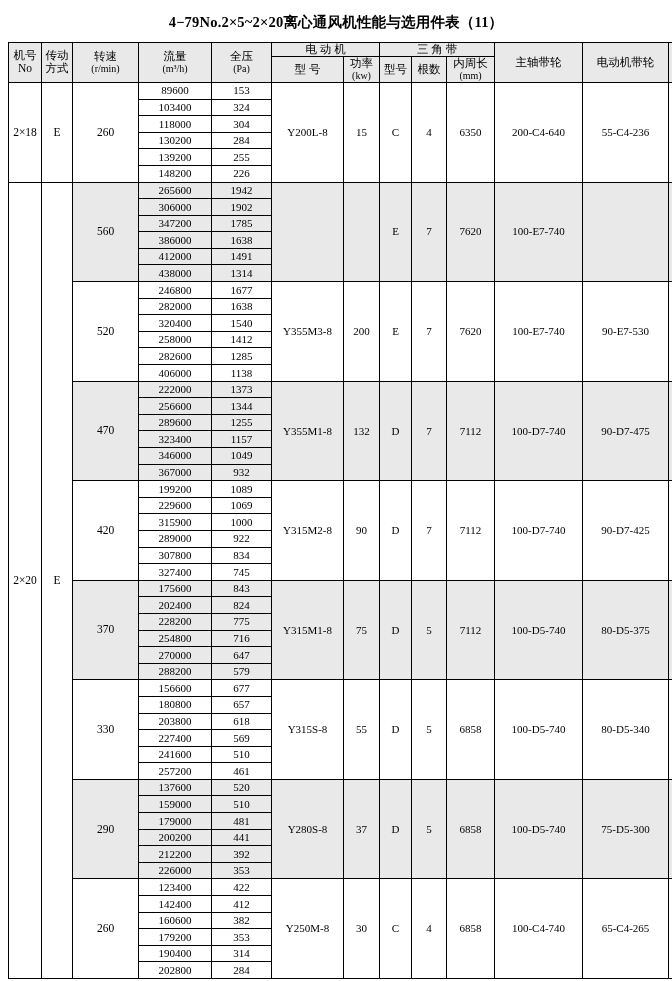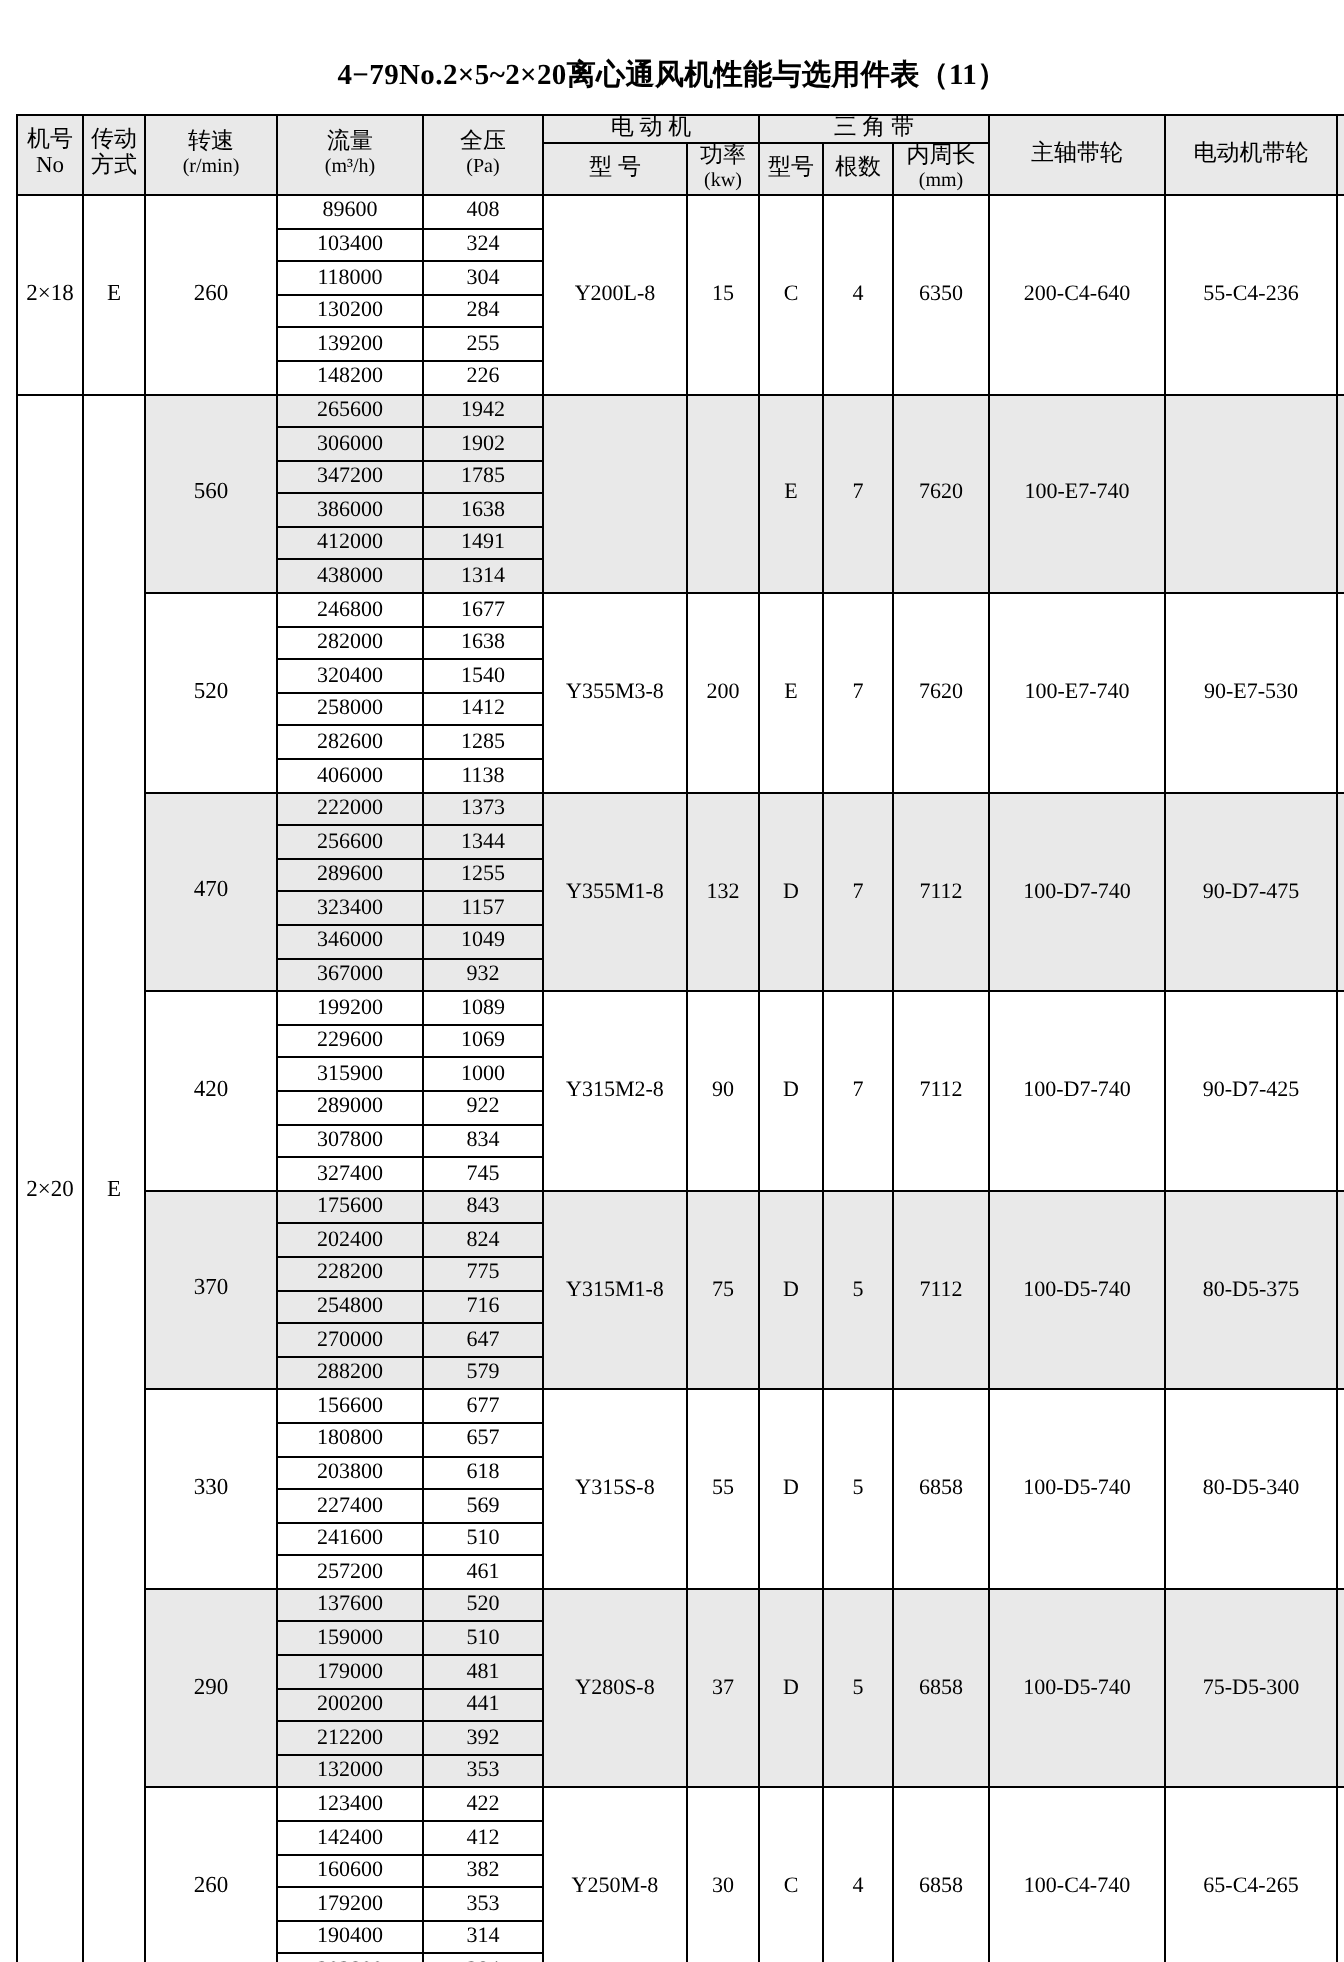--- a/index.html
+++ b/index.html
@@ -12,21 +12,21 @@
     height: 981px;
     font-family: "Liberation Serif", "DejaVu Serif", serif;
     color: #000000;
     -webkit-font-smoothing: antialiased;
   }
   .page {
     position: relative;
     width: 672px;
     height: 981px;
     box-sizing: border-box;
-    padding: 16px 8px;
+    padding: 1px 8px;
   }
   .doc-title {
     text-align: center;
     font-size: 14.5px;
     font-weight: bold;
     letter-spacing: 0.2px;
     padding: 12px 0 10px 0;
     font-family: "Liberation Serif", "DejaVu Serif", serif;
   }
   table.main {
@@ -134,21 +134,21 @@
         </td>
       </tr>
     </thead>
 
     <tbody id="tbody">
         <tr>
           <td rowspan="6" class="vcell">2×18</td>
           <td rowspan="6" class="vcell">E</td>
           <td rowspan="6" class="vcell">260</td>
           <td class="data-cell">89600</td>
-          <td class="data-cell">408</td>
+          <td class="data-cell">153</td>
           <td rowspan="6" class="spec-cell">Y200L-8</td>
           <td rowspan="6" class="spec-cell">15</td>
           <td rowspan="6" class="spec-cell">C</td>
           <td rowspan="6" class="spec-cell">4</td>
           <td rowspan="6" class="spec-cell">6350</td>
           <td rowspan="6" class="spec-cell">200-C4-640</td>
           <td rowspan="6" class="spec-cell">55-C4-236</td>
           <td rowspan="6" class="spec-cell">SHT-3</td>
         </tr>
         <tr>
@@ -394,21 +394,21 @@
         </tr>
         <tr>
           <td class="data-cell shade">200200</td>
           <td class="data-cell shade">441</td>
         </tr>
         <tr>
           <td class="data-cell shade">212200</td>
           <td class="data-cell shade">392</td>
         </tr>
         <tr>
-          <td class="data-cell shade">132000</td>
+          <td class="data-cell shade">226000</td>
           <td class="data-cell shade">353</td>
         </tr>
         <tr>
           <td rowspan="6" class="vcell">260</td>
           <td class="data-cell">123400</td>
           <td class="data-cell">422</td>
           <td rowspan="6" class="spec-cell">Y250M-8</td>
           <td rowspan="6" class="spec-cell">30</td>
           <td rowspan="6" class="spec-cell">C</td>
           <td rowspan="6" class="spec-cell">4</td>

